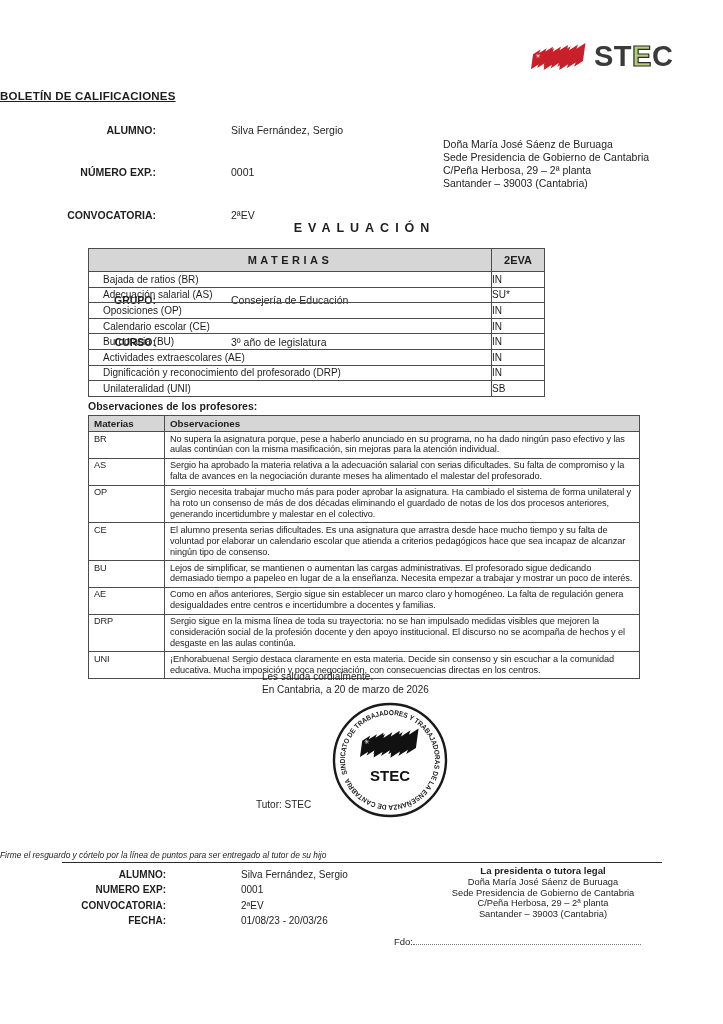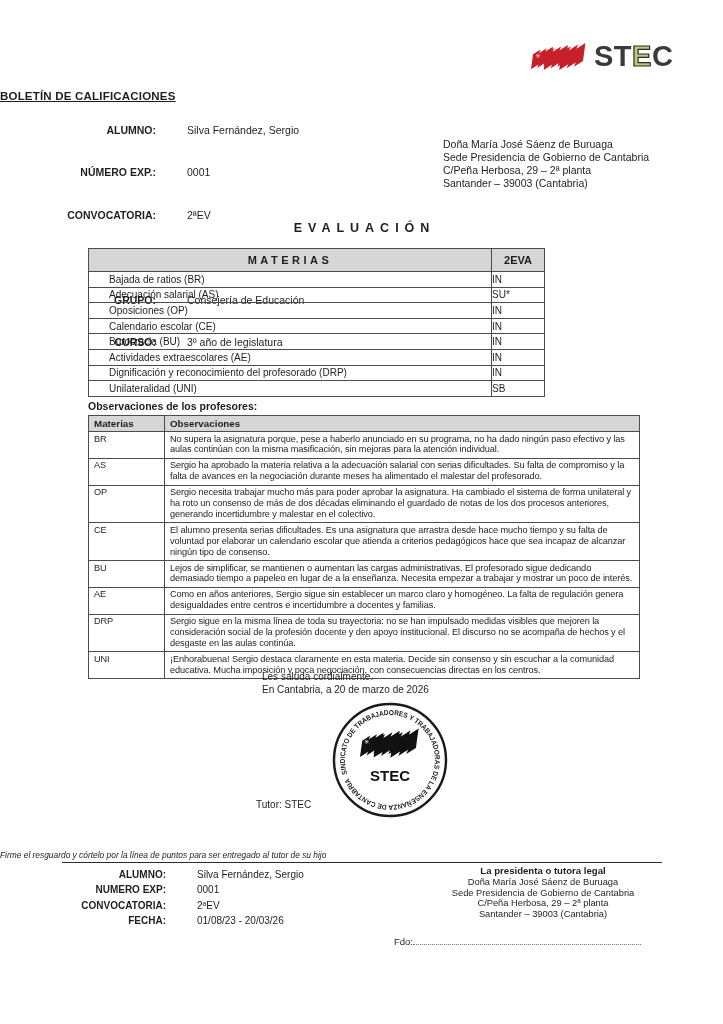--- a/index.html
+++ b/index.html
@@ -17,32 +17,32 @@
   .wordmark{font-size:29px;font-weight:700;color:#3a3a3a;letter-spacing:.5px;line-height:1;}
   .wordmark .e{color:#b3cd7b;-webkit-text-stroke:1.2px #2d2d2d;}
   
   .doc-title{position:absolute;top:90px;left:0;width:100%;text-align:left;
     font-size:11.5px;font-weight:700;text-decoration:underline;letter-spacing:.2px;}
   
   .info-grid{position:absolute;display:grid;grid-template-columns:108px auto;
     column-gap:5px;row-gap:2.2px;font-size:10.5px;line-height:11.4px;gap:31px;}
   .info-grid.top{top:125px;left:48px;}
   .info-label{font-weight:700;text-align:right;white-space:nowrap;}
-  .info-value{white-space:nowrap;}
+  .info-value{white-space:nowrap;margin-left:44px;}
   .addressee{position:absolute;top:138px;left:443px;font-size:10.5px;line-height:13px;}
   
   .eval-heading{position:absolute;top:221px;left:0;width:100%;text-align:center;
     font-size:12.5px;font-weight:700;letter-spacing:6px;text-indent:6px;}
   table{border-collapse:collapse;}
   .grades{position:absolute;top:248px;left:88px;width:457px;table-layout:fixed;}
   .grades th,.grades td{border:1px solid #4c4c4c;}
   .grades th{background:#d6d6d6;height:20px;font-size:11px;}
   .grades th.materias{letter-spacing:3.5px;}
   .grades col.c-grade{width:53px;}
-  .grades td{font-size:10px;height:14.6px;padding:0 20px;}
+  .grades td{font-size:10px;height:14.6px;padding:0 14px;}
   .grades td.grade{text-align:left;padding:0;}
   
   .obs-heading{position:absolute;top:400px;left:88px;font-size:10.5px;font-weight:700;}
   .obs{position:absolute;top:415px;left:88px;width:552px;table-layout:fixed;}
   .obs th,.obs td{border:1px solid #4c4c4c;vertical-align:top;text-align:left;}
   .obs th{background:#d6d6d6;font-size:9.8px;padding:2px 5px;}
   .obs col.c-code{width:76px;}
   .obs td{font-size:9.2px;line-height:10.9px;padding:1.5px 5px 2.5px;letter-spacing:-0.1px;}
   
   .closing{position:absolute;top:670px;left:262px;font-size:10px;line-height:13px;}

